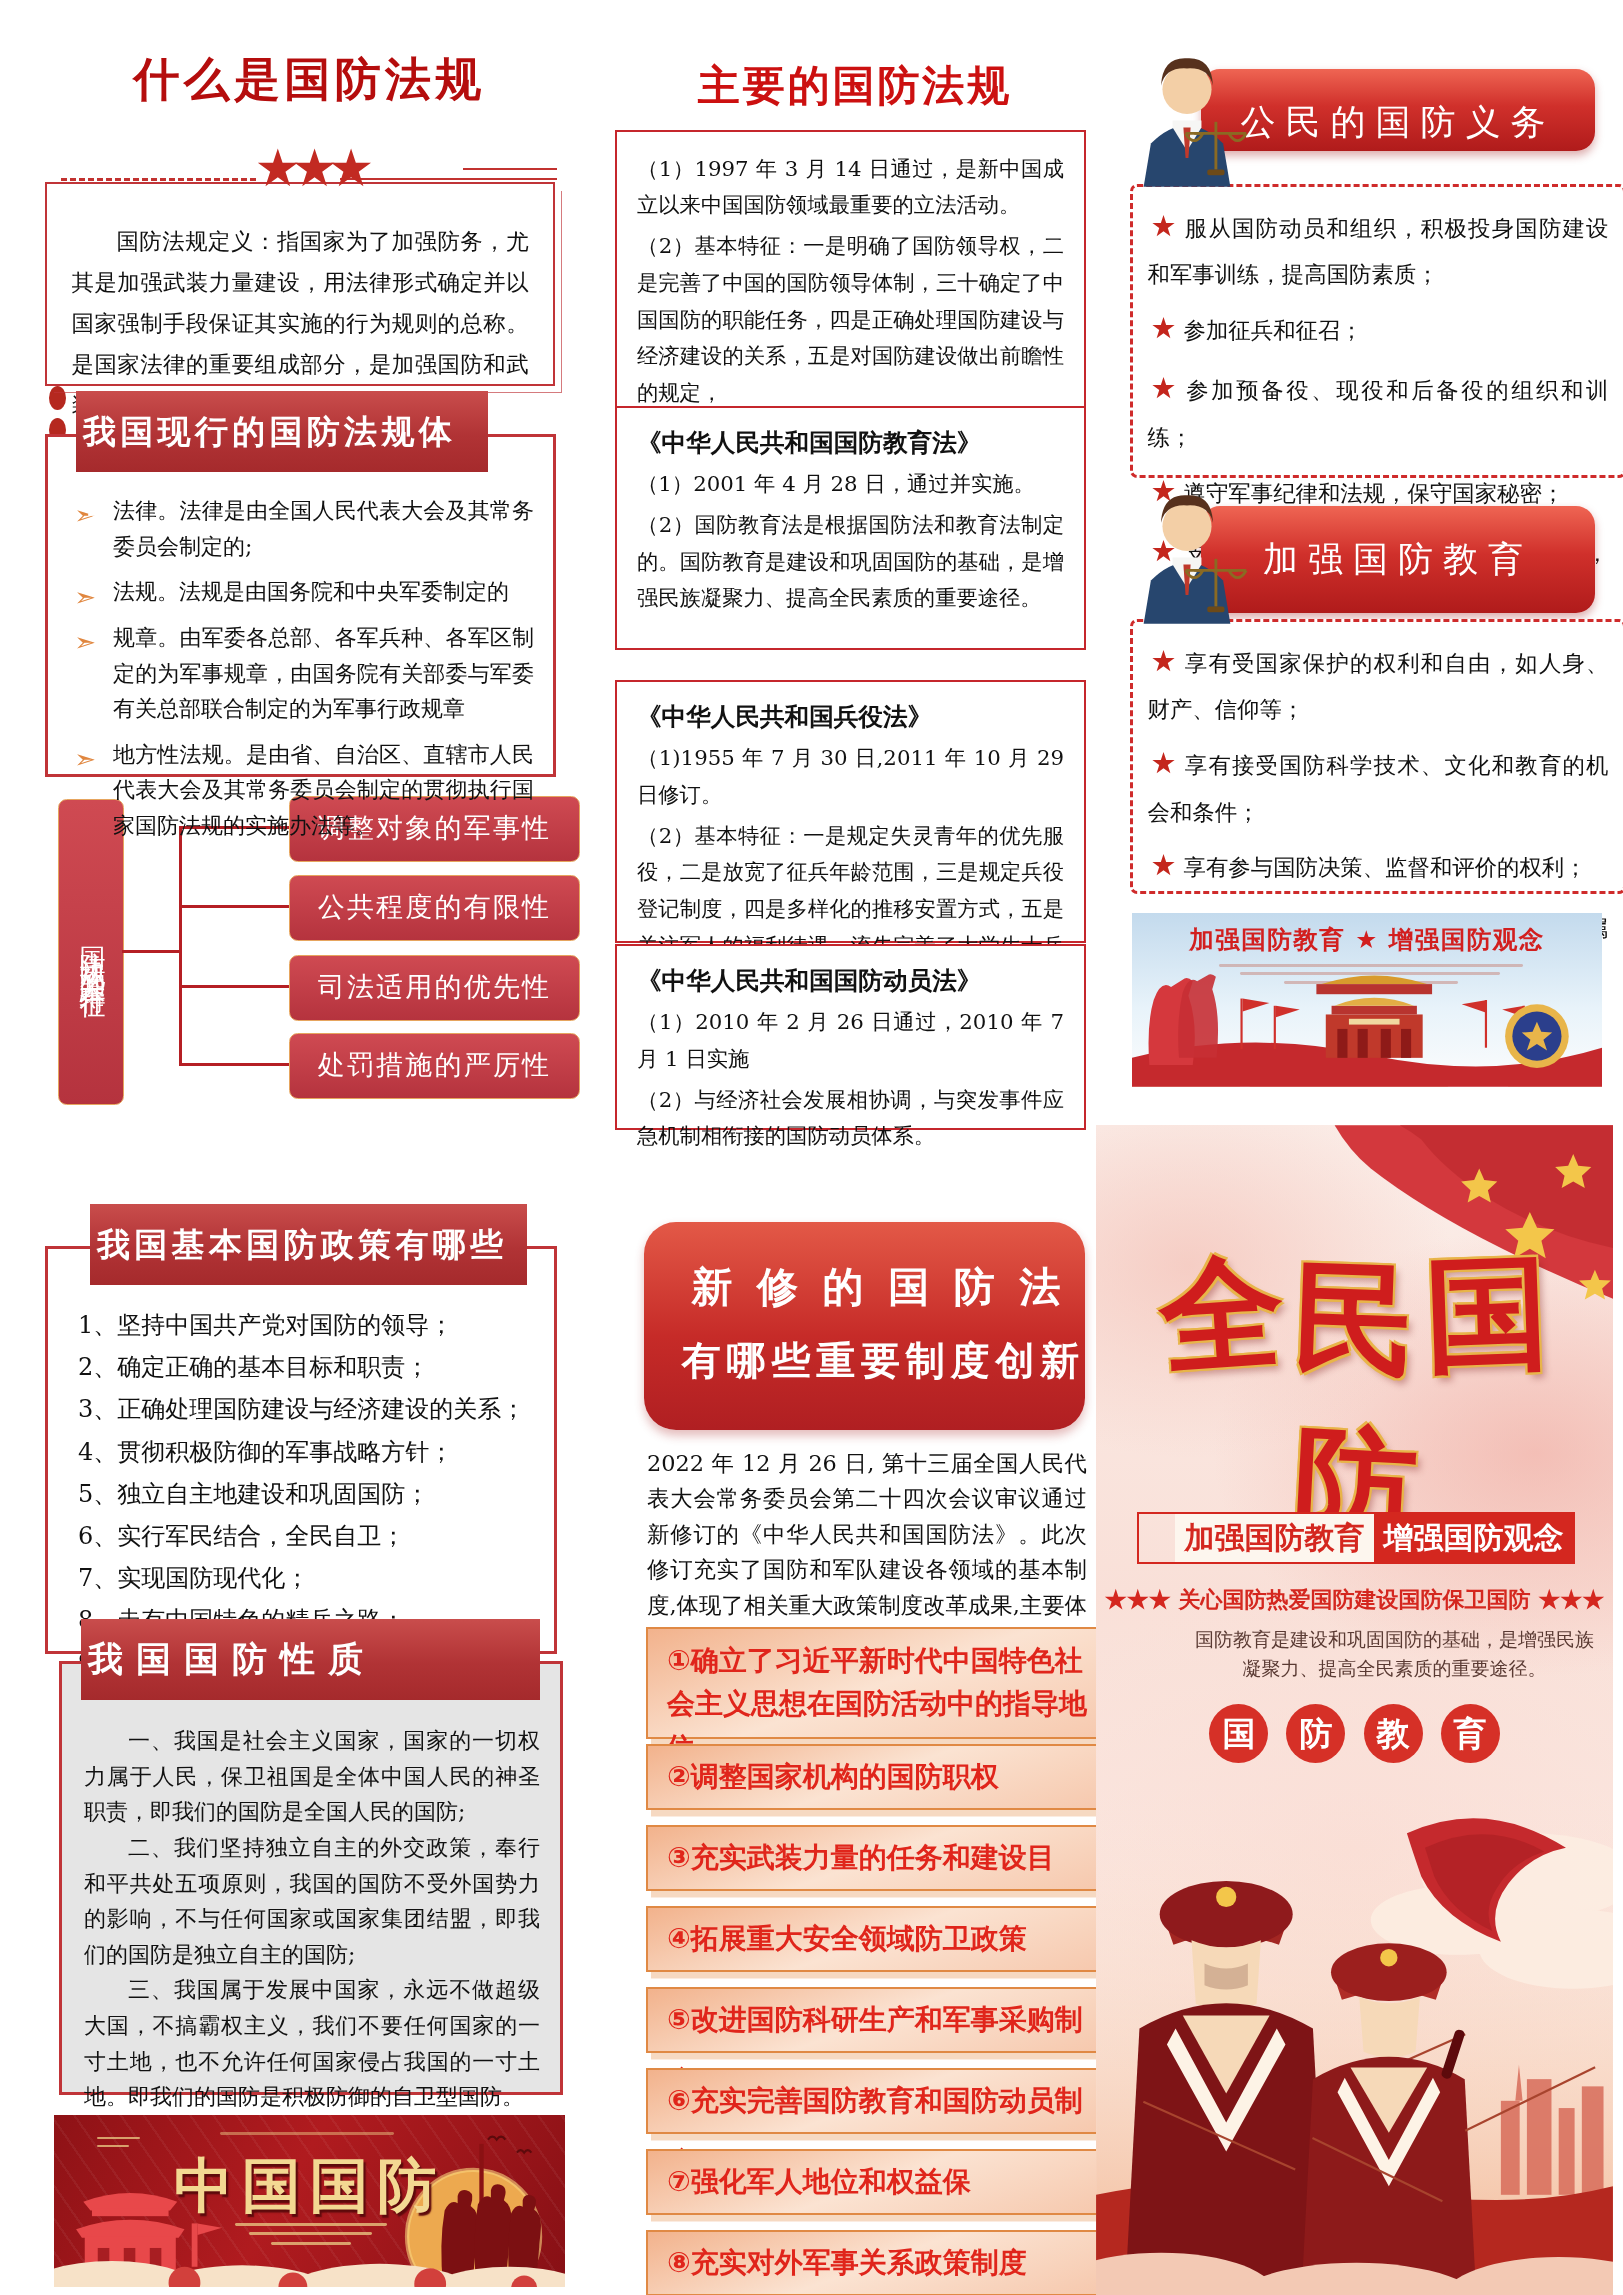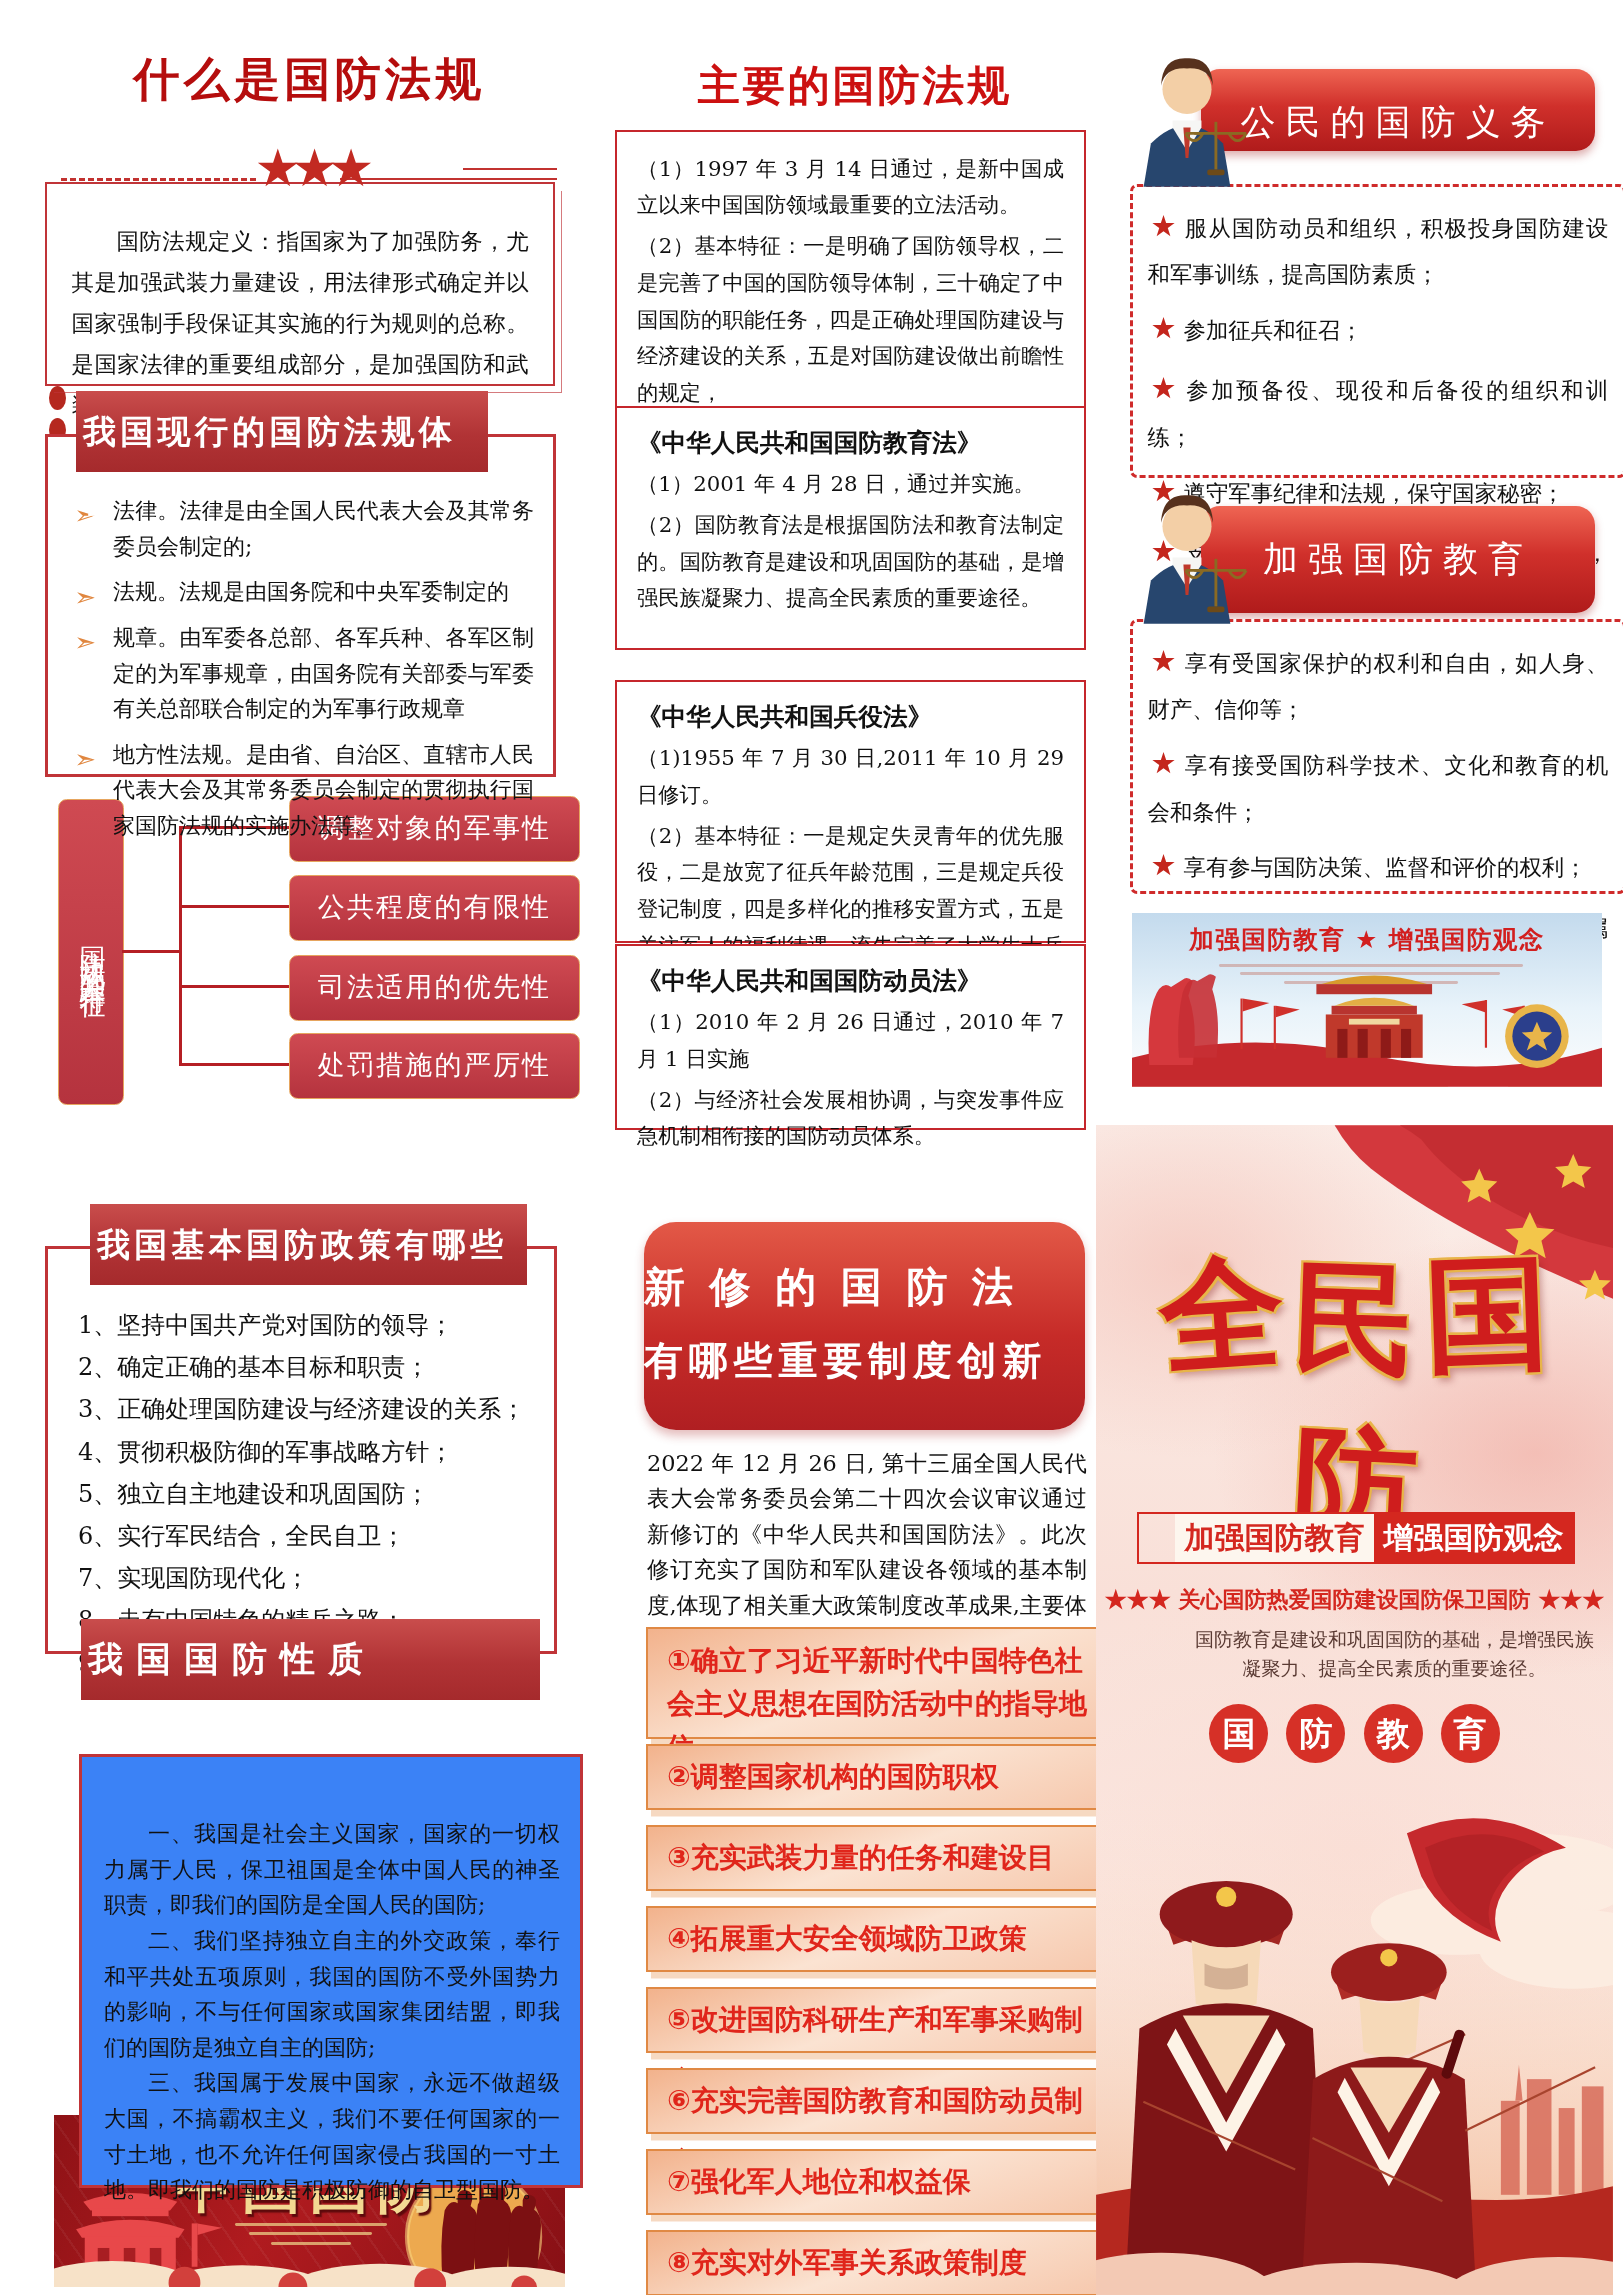--- a/index.html
+++ b/index.html
@@ -74,36 +74,36 @@
   .edu-title{position:absolute;left:0;top:10px;width:100%;text-align:center;color:#d21f1f;
              font-family:"DejaVu Sans","Liberation Sans",sans-serif;font-weight:700;font-size:24.6px;letter-spacing:1.4px;}
   .blur-line{position:absolute;height:2.9px;background:#c98c84;opacity:.55;border-radius:1.4px;}
 
   
   .policy-header{left:90px;top:1204px;width:430px;height:81px;font-size:33px;line-height:81px;}
   .policy-box{left:45px;top:1246px;width:506px;height:402px;border:3.6px solid #c03438;background:#fff;z-index:1;}
   .policy-item{margin:0 22px 5px 30px;font-size:24px;line-height:1.55;}
   .policy-item:first-child{margin-top:58px;}
   .nature-header{left:81px;top:1619px;width:452px;height:81px;font-size:35px;line-height:81px;letter-spacing:13px;}
-  .nature-box{left:59px;top:1754px;width:498px;height:428px;border:3.6px solid #c03438;background:#3b82f6;z-index:1;margin-left:20px;}
+  .nature-box{left:59px;top:1661px;width:498px;height:428px;border:3.6px solid #c03438;background:#e5e5e5;z-index:1;}
   .nature-p{margin:0 20px 0 22px;font-size:22px;line-height:1.62;text-indent:2em;text-align:justify;}
   .nature-p:first-of-type{margin-top:59px;}
 
   
   .cn-poster{left:54px;top:2115px;width:511px;height:172px;overflow:hidden;
              background:linear-gradient(120deg,#8e1216 0%,#b01b1f 45%,#871015 100%);}
   .cn-stripes{position:absolute;inset:0;background:repeating-linear-gradient(55deg,rgba(255,255,255,.05) 0 2.2px,transparent 2.2px 19px);}
   .cn-title{position:absolute;left:0;top:32px;width:100%;text-align:center;font-size:59px;font-weight:900;
             color:#f3d892;letter-spacing:8.7px;text-shadow:2.2px 2.9px 1.4px #5d0a0c;}
   .gold-bar{position:absolute;height:2.9px;background:#e7c37f;opacity:.8;border-radius:1.4px;}
 
   
   .bm-banner{left:644px;top:1222px;width:441px;height:208px;border-radius:32px;
              background:linear-gradient(180deg,#e35947 0%,#c62b28 55%,#b01f22 100%);
-             color:#fff;text-align:left;font-family:"DejaVu Sans","Liberation Sans",sans-serif;font-weight:700;
+             color:#fff;text-align:right;font-family:"DejaVu Sans","Liberation Sans",sans-serif;font-weight:700;
              box-shadow:0 5.8px 10px rgba(170,40,40,.3);}
   .bm-banner .l1{margin-top:38px;font-size:41px;letter-spacing:24.6px;}
   .bm-banner .l2{margin-top:19px;font-size:39px;letter-spacing:5.8px;}
   .bm-intro{left:647px;top:1446px;width:440px;font-size:22.4px;line-height:1.58;text-align:justify;}
   .num-box{left:646px;width:437px;background:linear-gradient(160deg,#f2b28c 0%,#fbe3d2 50%,#f6c8ad 100%);
            border:2.2px solid #e08944;box-shadow:5px 6.5px 0 rgba(235,170,120,.45);
            color:#e0251b;font-family:"DejaVu Sans","Liberation Sans",sans-serif;font-weight:700;font-size:28px;}
   .one-line{height:62px;line-height:62px;padding-left:19px;}
   .nb1{top:1627px;height:98px;line-height:1.55;padding:10px 17.4px 0 19px;}
   .nb2{top:1744px;} .nb3{top:1825px;} .nb4{top:1906px;} .nb5{top:1987px;}

